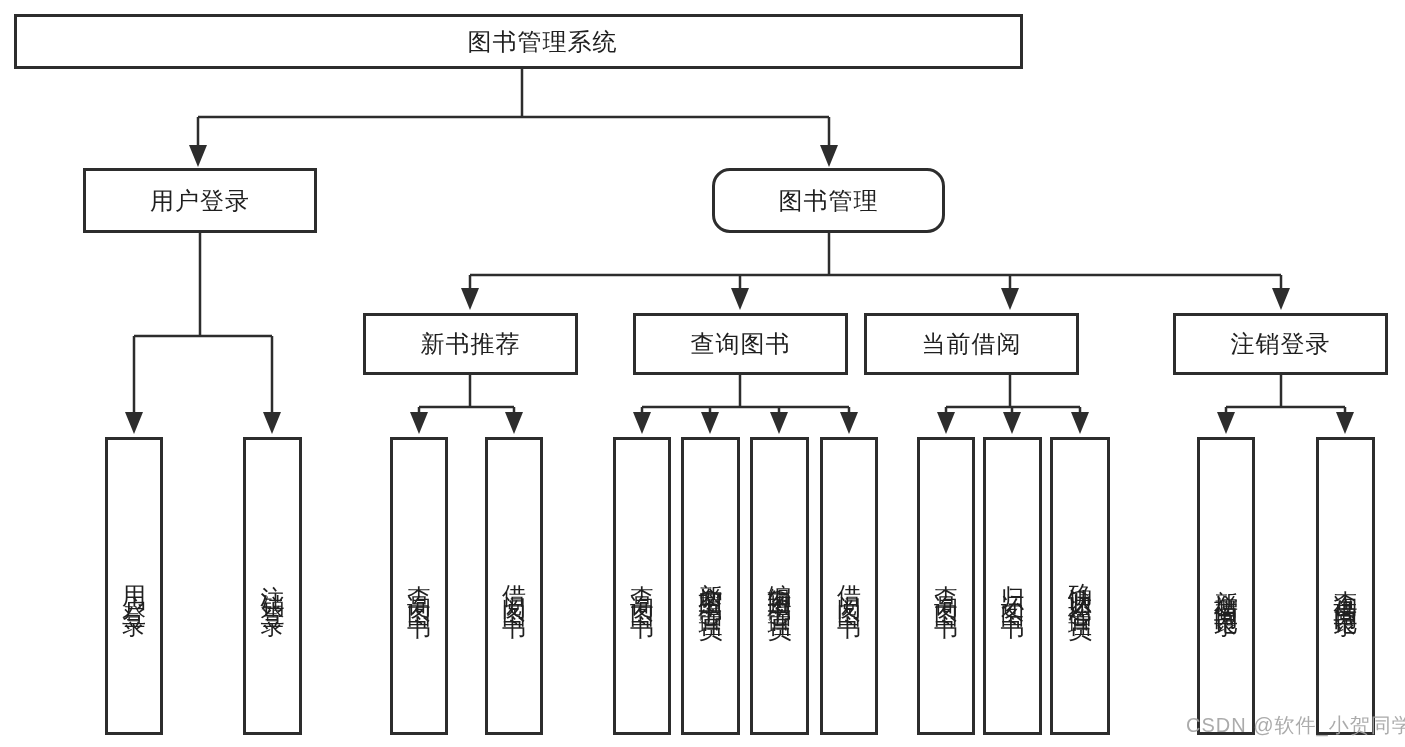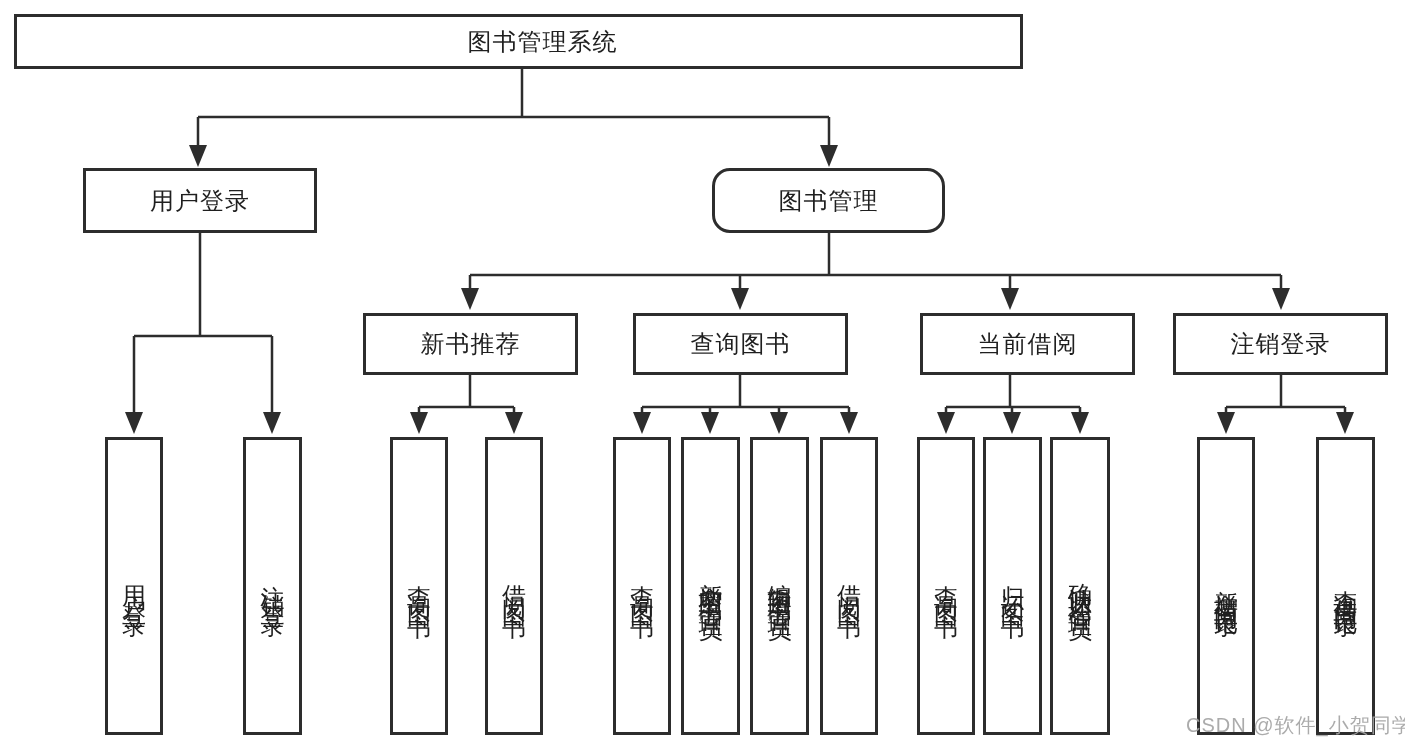--- a/index.html
+++ b/index.html
@@ -23,21 +23,21 @@
     writing-mode:vertical-rl;text-orientation:mixed;
     font-size:24px;letter-spacing:10px;line-height:1;
   }
   .vbox.long span{letter-spacing:5px;}
   
   .n-root{left:14px;top:14px;width:1009px;height:55px;padding-left:48px;}
   .n-userlogin{left:83px;top:168px;width:234px;height:65px;}
   .n-bookmgmt{left:712px;top:168px;width:233px;height:65px;border-radius:18px;}
   .n-recommend{left:363px;top:313px;width:215px;height:62px;}
   .n-borrow{left:633px;top:313px;width:215px;height:62px;}
-  .n-current{left:920px;top:313px;width:215px;height:62px;}
+  .n-current{left:864px;top:313px;width:215px;height:62px;}
   .n-records{left:1173px;top:313px;width:215px;height:62px;}
   .lv4{top:437px;height:298px;}
   .v1{left:105px;width:58px;}
   .v2{left:243px;width:59px;}
   .v3{left:390px;width:58px;}
   .v4{left:485px;width:58px;}
   .v5{left:613px;width:58px;}
   .v6{left:681px;width:59px;}
   .v7{left:750px;width:59px;}
   .v8{left:820px;width:58px;}

